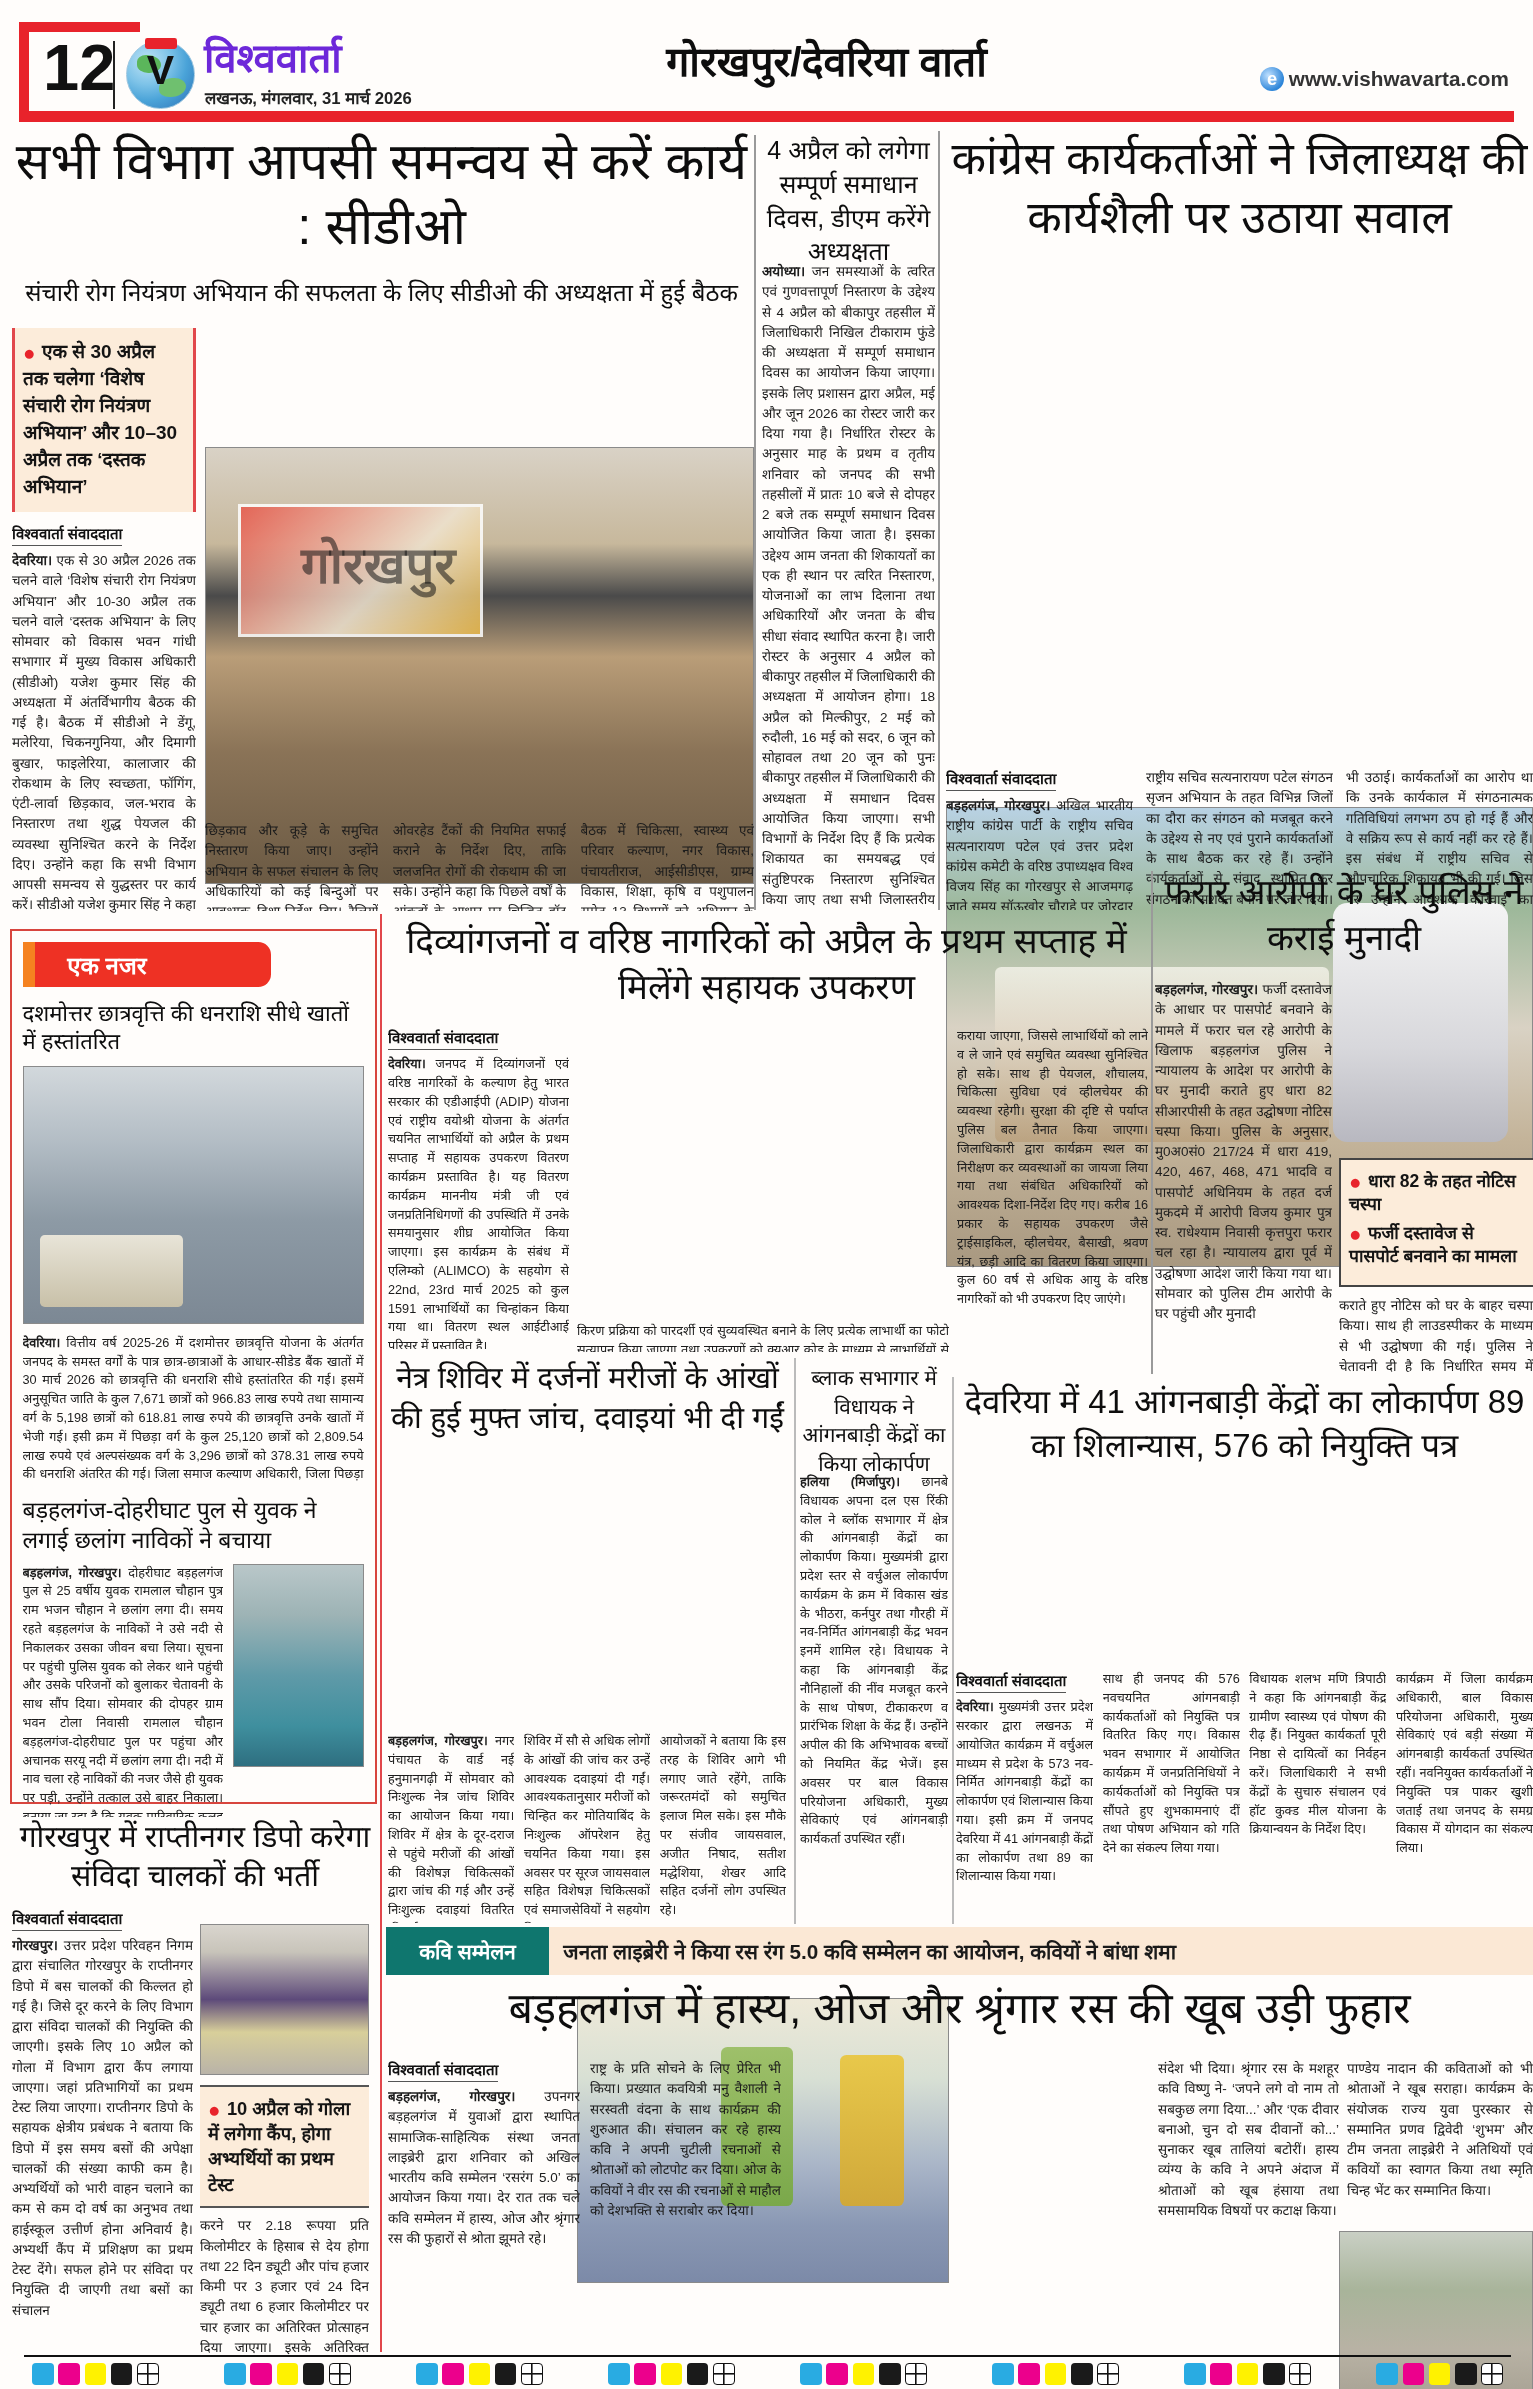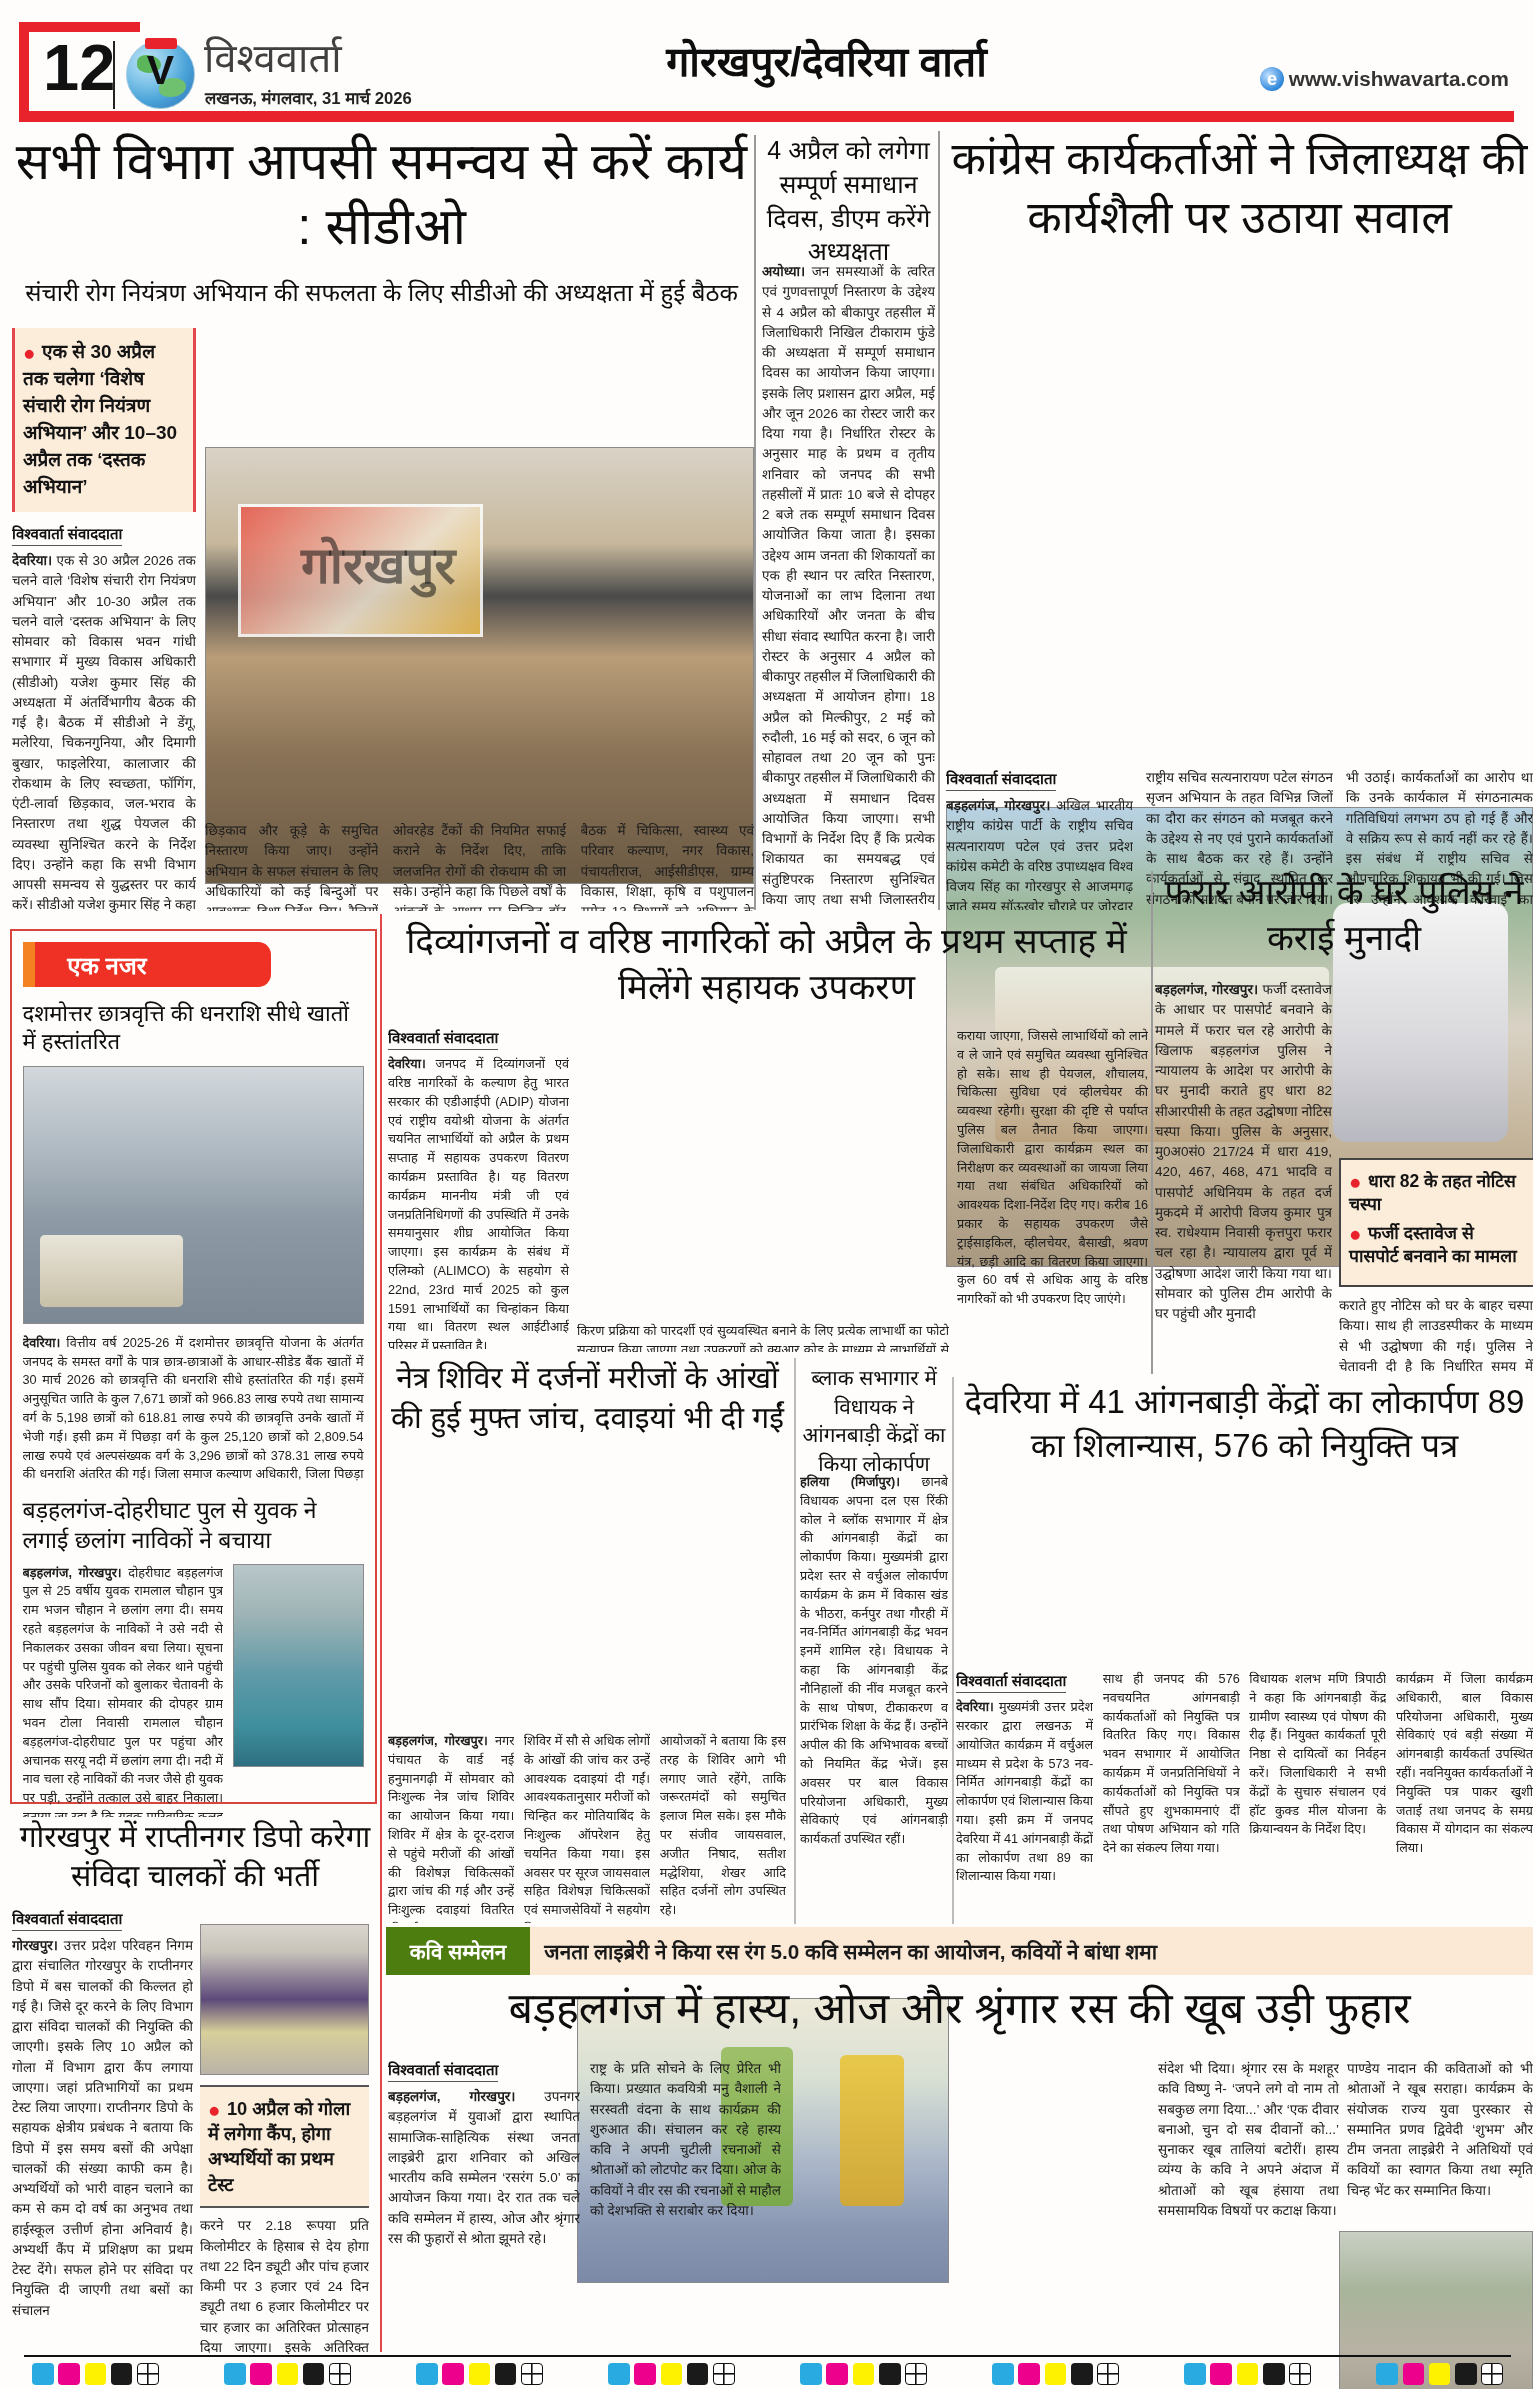--- a/index.html
+++ b/index.html
@@ -14,41 +14,41 @@
   .dateline{font-weight:bold;}
   .photo{border:0.8px solid #8a8a8a;box-sizing:border-box;position:relative;overflow:hidden;}
   .vline{background:#9a9a9a;width:1.6px;}
   .red{background:#e8232b;}
   .peach-box{background:#fcecda;box-sizing:border-box;}
   .bullet{color:#e8232b;font-size:20.7px;line-height:1;vertical-align:middle;margin-right:6.4px;}
   .cols{display:flex;}
   .col{overflow:hidden;}
   
   .pagenum{font-size:65px;font-weight:bold;color:#111;line-height:1;}
-  .paper-title{font-size:40px;font-weight:normal;color:#404040;line-height:1;}
+  .paper-title{font-size:40px;font-weight:bold;color:#6d28d9;line-height:1;}
   .city-date{font-size:16.7px;font-weight:bold;color:#222;}
   .section-title{font-size:41px;font-weight:bold;color:#0d0d0d;text-align:center;}
   .website{font-size:20.7px;font-weight:bold;color:#333;}
   .logo-circle{width:67px;height:67px;border-radius:50%;
      background:radial-gradient(circle at 30% 30%,#bfe3f5 0%,#7ec3e8 35%,#4aa3d8 60%,#2b6fb5 100%);
      border:1.6px solid #9ec7e0;position:relative;}
   .logo-land{position:absolute;left:9.5px;top:14.3px;width:24px;height:17.5px;border-radius:40% 60% 50% 50%;background:#5bb65b;}
   .logo-land2{position:absolute;right:8px;bottom:11px;width:27px;height:19px;border-radius:55% 45% 60% 40%;background:#6fc06f;}
   .logo-v{position:absolute;left:0;top:6.4px;width:100%;text-align:center;font-size:41px;font-weight:bold;color:#111;}
   .logo-ribbon{position:absolute;left:17.5px;top:-3.2px;width:32px;height:11px;background:#e8232b;border-radius:2.4px;}
   .e-icon{display:inline-block;width:24px;height:24px;border-radius:50%;
      background:radial-gradient(circle at 35% 35%,#bfe0ff,#2e86d9 70%);color:#fff;font-weight:bold;
      font-size:18.3px;text-align:center;line-height:24px;margin-right:4.8px;}
   
   .eknazar-badge{display:flex;align-items:stretch;height:45px;width:248px;}
   .eknazar-tab{width:12.7px;background:#f58220;}
   .eknazar-red{flex:1;background:#ee3124;border-radius:0 12.7px 12.7px 0;color:#ffffff;font-weight:bold;
      font-size:24px;display:flex;align-items:center;padding-left:32px;}
-  .kavi-label{background:#4d7c0f;color:#fff;font-weight:bold;font-size:20.7px;display:flex;
-     align-items:center;justify-content:center;width:144px;}
+  .kavi-label{background:#0f766e;color:#fff;font-weight:bold;font-size:20.7px;display:flex;
+     align-items:center;justify-content:center;width:163px;}
   .kavi-strip{background:#fbe8d5;flex:1;display:flex;align-items:center;padding-left:14.3px;
      font-weight:bold;font-size:20.7px;color:#1a1a1a;}
   .cmyk-row{display:flex;justify-content:space-between;align-items:center;}
   .cmyk-group{display:flex;gap:4.8px;}
   .cmyk-sq{width:21.5px;height:21.5px;border-radius:4px;}
   .cmyk-reg{width:21.5px;height:21.5px;border-radius:4px;border:1.6px solid #111;box-sizing:border-box;
      background:linear-gradient(#111,#111) 50% 0/1.6px 100% no-repeat,
                 linear-gradient(#111,#111) 0 50%/100% 1.6px no-repeat,#fff;}
 </style>
 </head>

